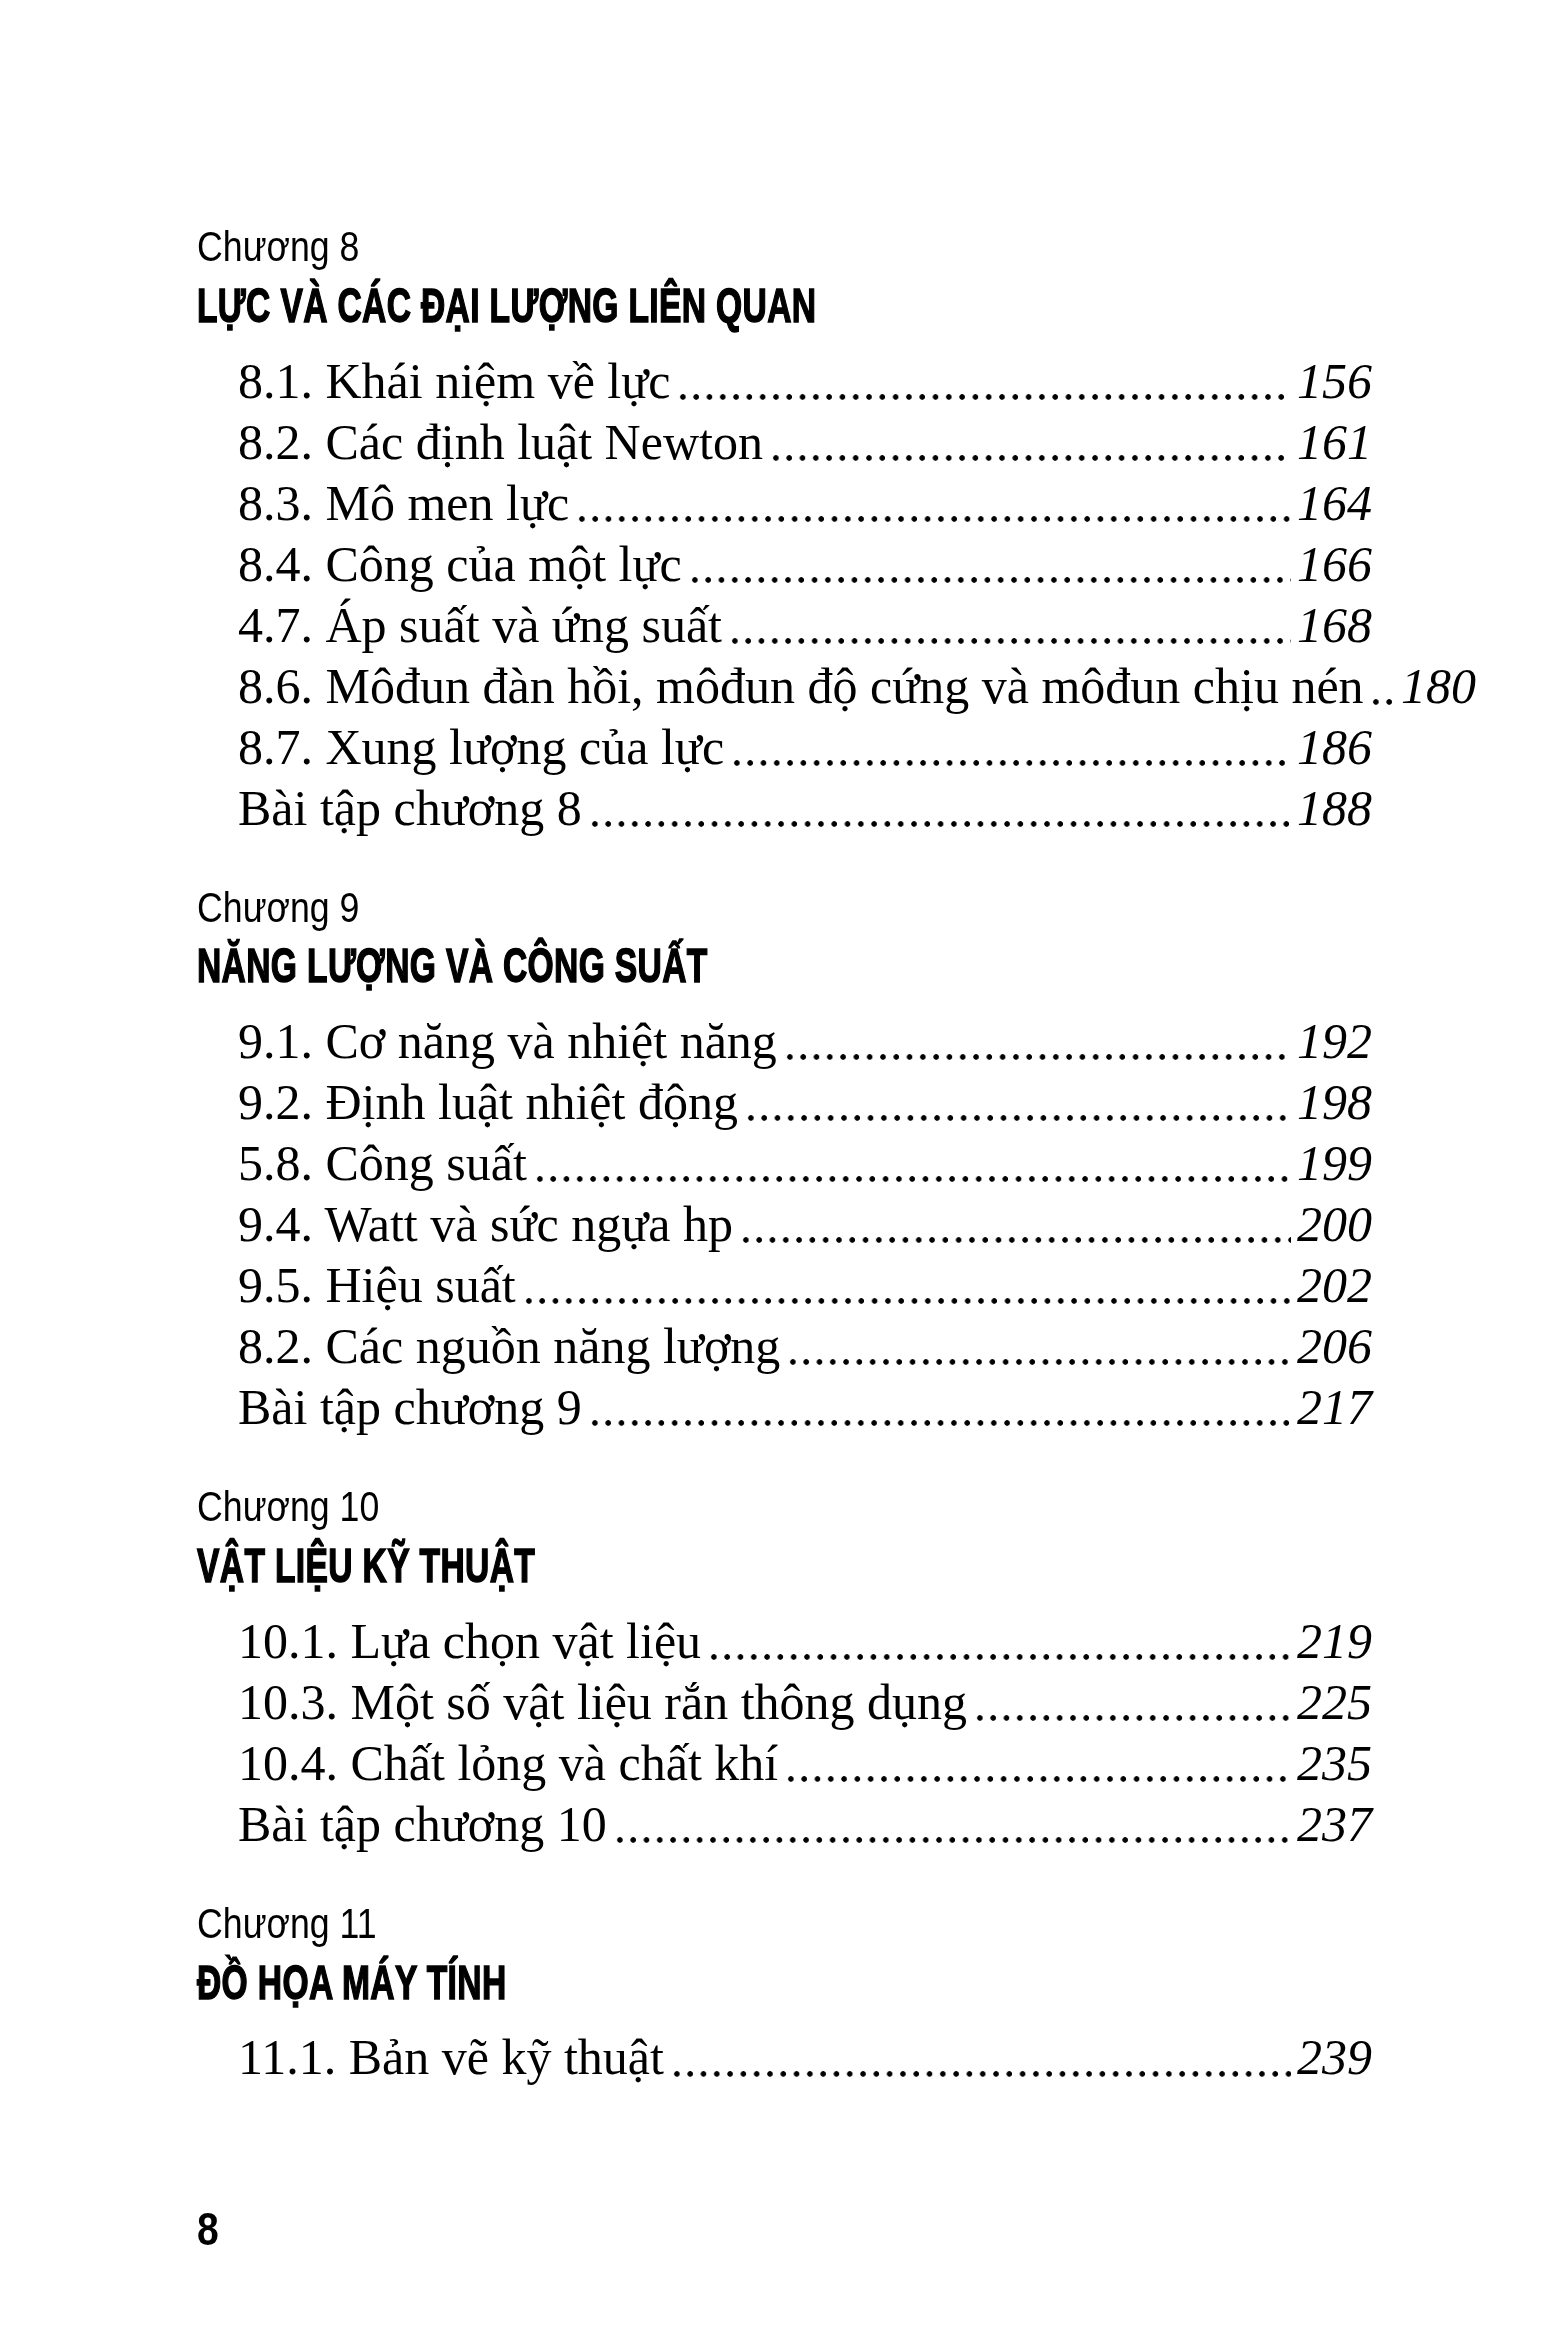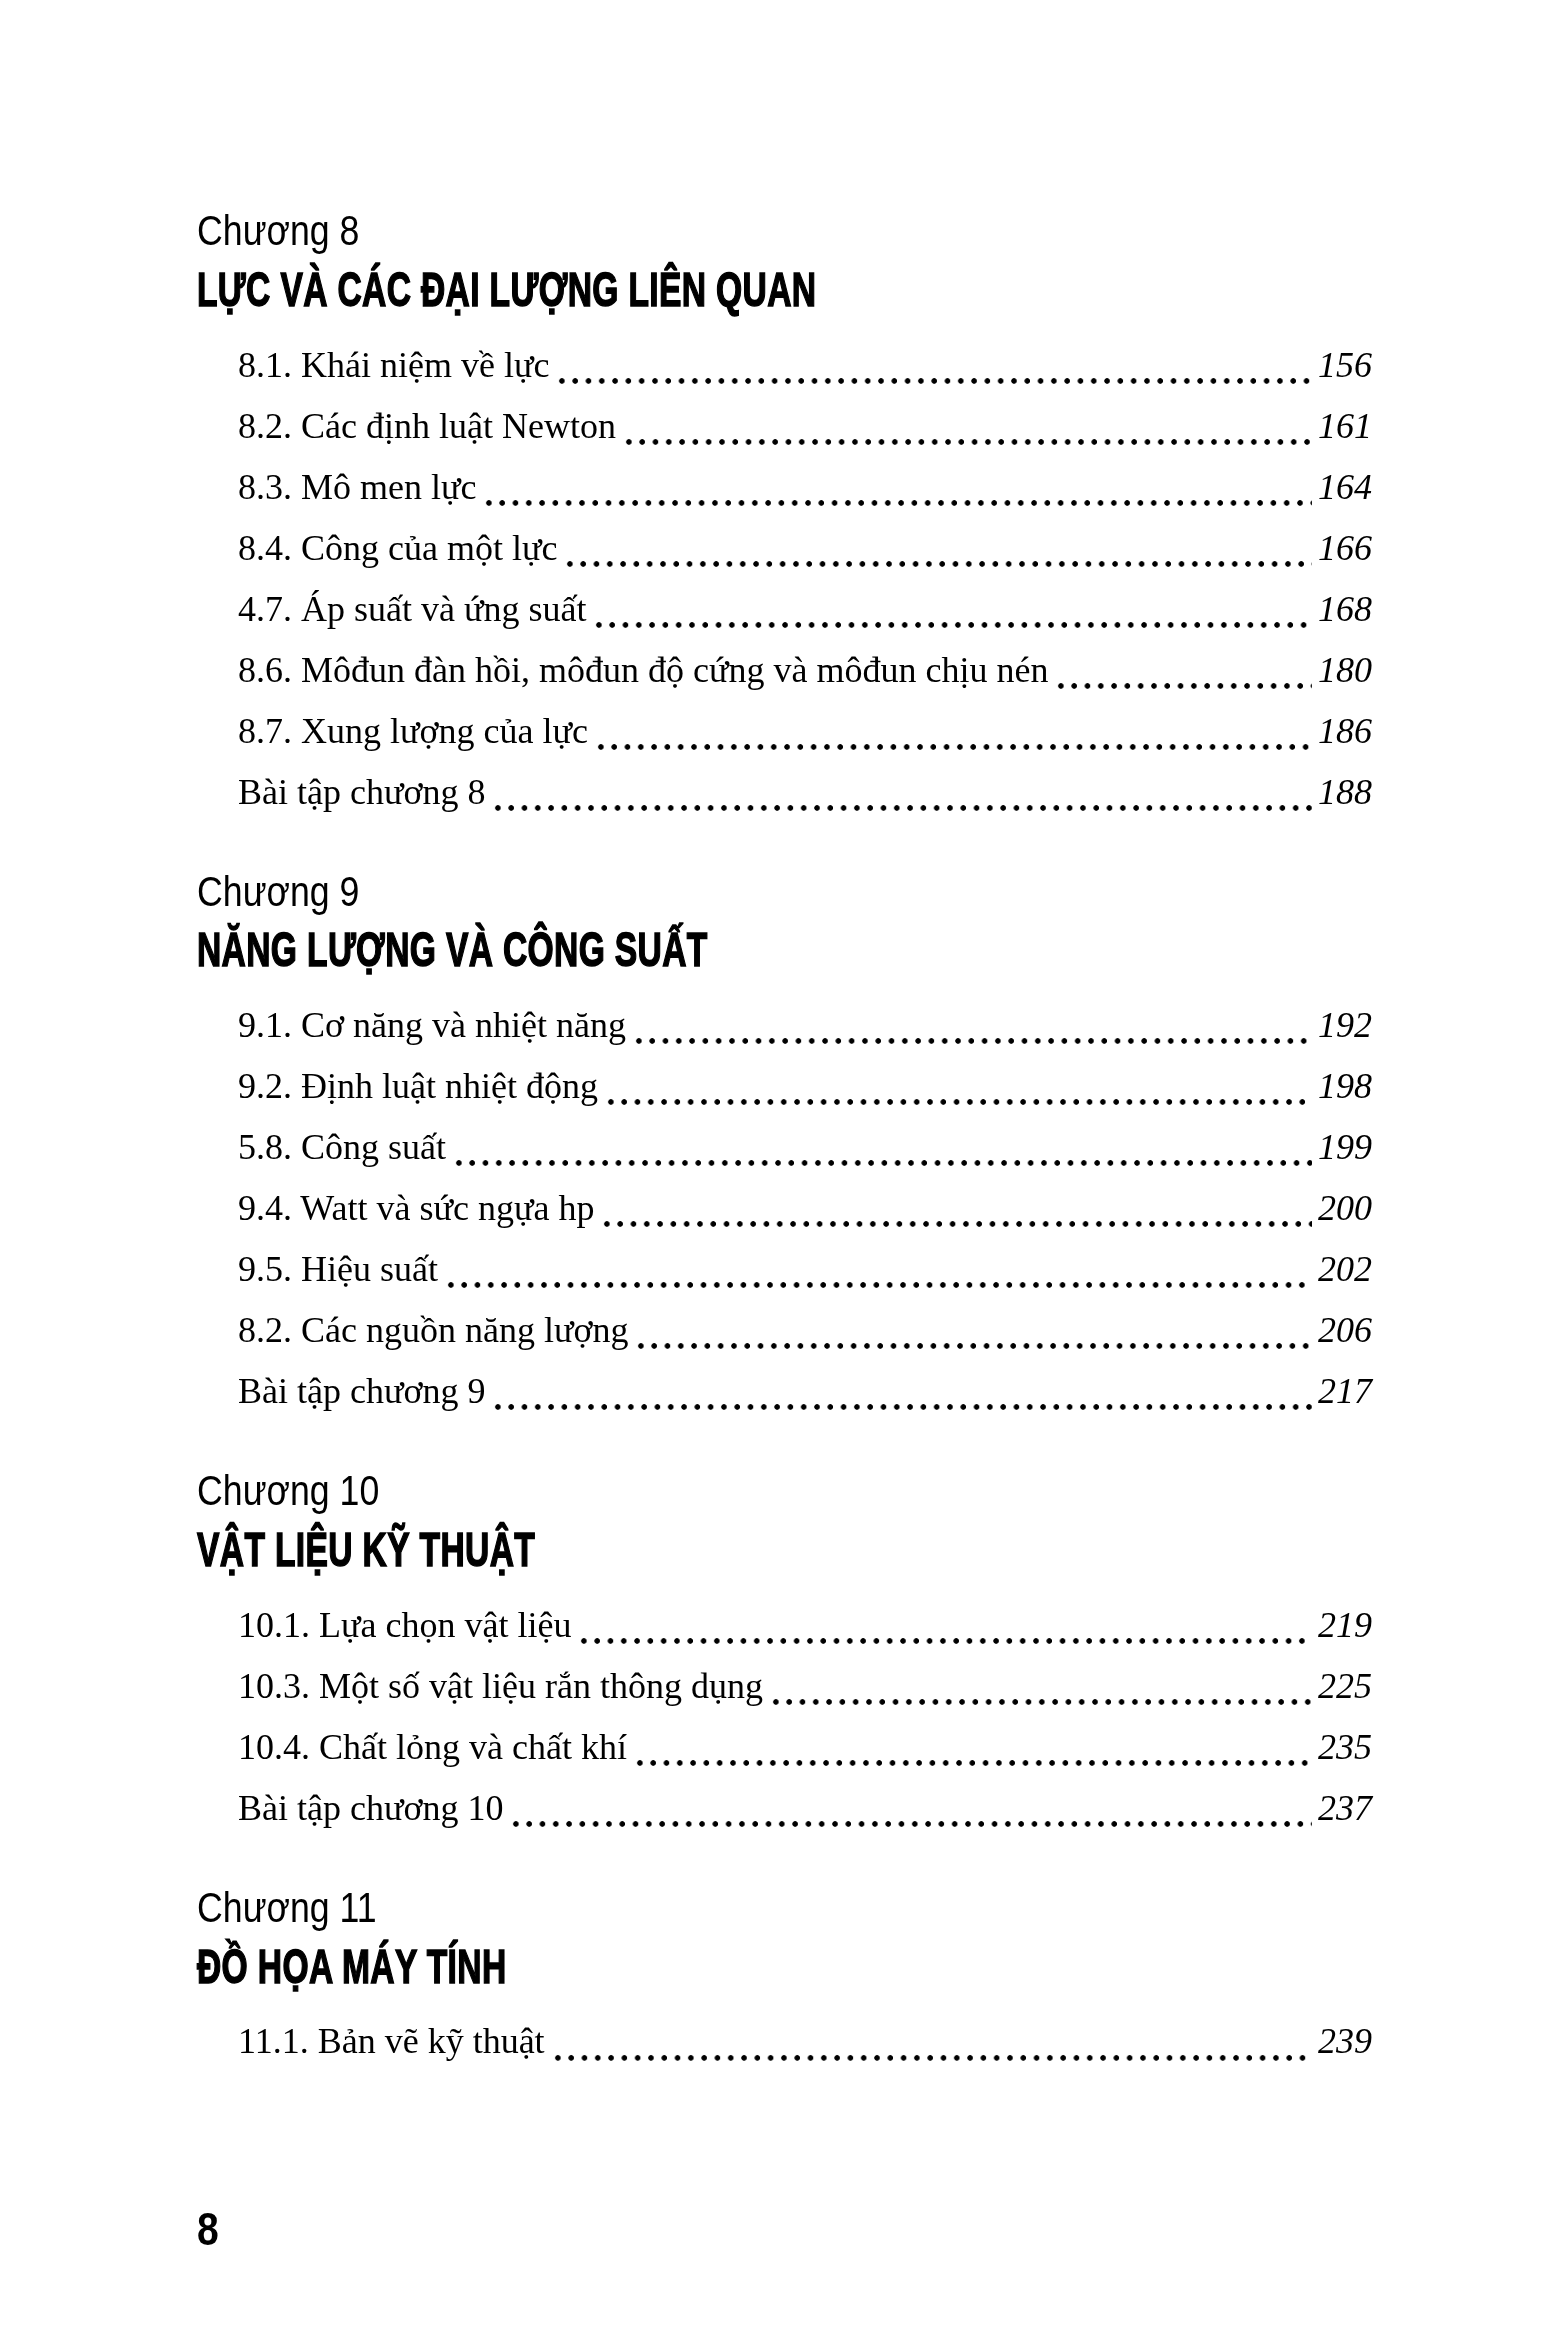--- a/index.html
+++ b/index.html
@@ -20,21 +20,21 @@
     inset: 0;
     background: #ffffff;
   }
   .content {
     position: absolute;
     left: 197px;
     top: 205px;
     width: 1175px; 
   }
   .chapter {
-    margin: 0 0 43px 0;
+    margin: 16px 0 43px 0;
   }
   .chapter-label {
     font-family: "Liberation Sans", sans-serif;
     font-size: 42px;
     line-height: 51px;
     white-space: nowrap;
     transform: scaleX(0.85);
     transform-origin: left center;
   }
   .chapter-title {
@@ -51,21 +51,21 @@
   }
   .entries {
     list-style: none;
     margin: 16.7px 0 0 41px;
     padding: 0;
   }
   .toc-row {
     display: flex;
     align-items: center;
     height: 61px;
-    font-size: 36px;
+    font-size: 50px;
     line-height: 61px;
   }
   .toc-title {
     white-space: nowrap;
     flex: 0 0 auto;
   }
   .toc-leader {
     flex: 1 1 19.7px;
     min-width: 23.6px;
     height: 9.9px;

